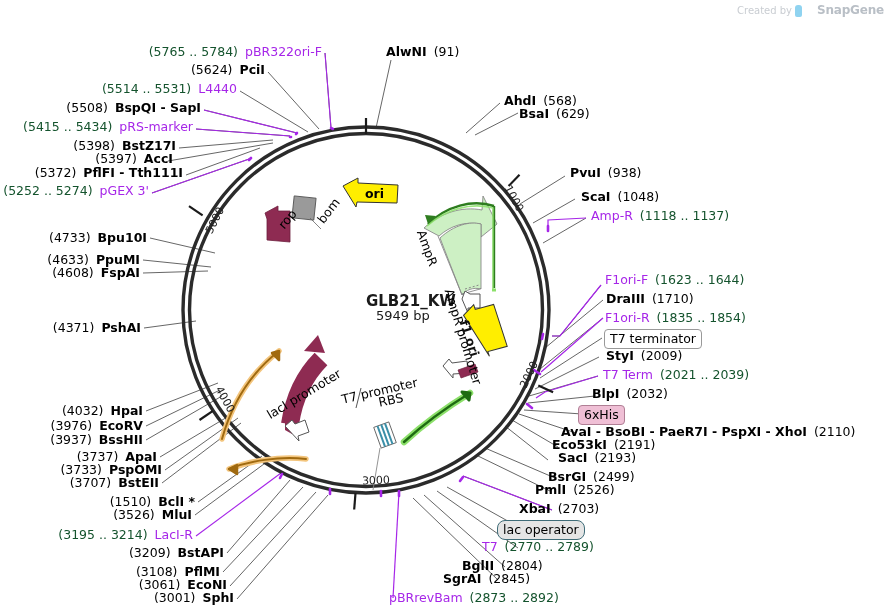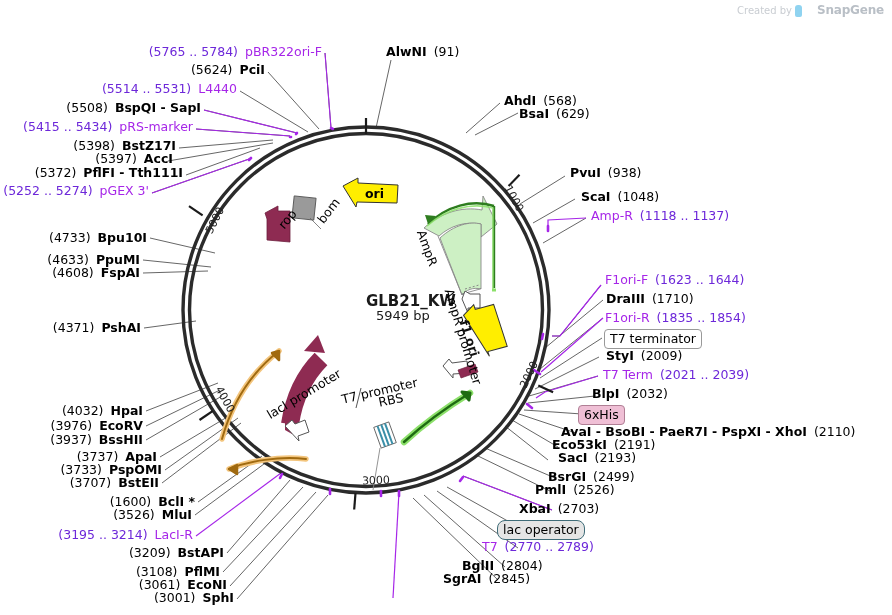--- a/index.html
+++ b/index.html
@@ -30,21 +30,21 @@
     white-space: nowrap;
     font-size: 12.5px;
     line-height: 13px;
     color: #000000;
     font-family: "DejaVu Sans", sans-serif;
   }
   .lbl.r { transform: translateX(-100%); }
   .enz { font-weight: bold; }
   .pos { color: #000000; font-weight: normal; }
   .feat { color: #a626e8; }
-  .feat .pos { color: #6d28d9; }
+  .feat .pos { color: #14532d; }
   .sp { display: inline-block; width: 7px; }
 
   
   .boxlab {
     position: absolute;
     white-space: nowrap;
     font-size: 12.5px;
     padding: 1px 5px 2px 5px;
     border-radius: 4px;
     border: 1px solid #999;
@@ -404,21 +404,21 @@
   <div class="lbl r" style="left:157px; top:450px;text-align:right;">
     <span class="pos">(3737)</span><span class="sp"></span><span class="enz">ApaI</span>
   </div>
   <div class="lbl r" style="left:162px; top:463px;">
     <span class="pos">(3733)</span><span class="sp"></span><span class="enz">PspOMI</span>
   </div>
   <div class="lbl r" style="left:159px; top:476px;">
     <span class="pos">(3707)</span><span class="sp"></span><span class="enz">BstEII</span>
   </div>
   <div class="lbl r" style="left:195px; top:495px;">
-    <span class="pos">(1600)</span><span class="sp"></span><span class="enz">BclI *</span>
+    <span class="pos">(1510)</span><span class="sp"></span><span class="enz">BclI *</span>
   </div>
   <div class="lbl r" style="left:192px; top:508px;">
     <span class="pos">(3526)</span><span class="sp"></span><span class="enz">MluI</span>
   </div>
   <div class="lbl r feat" style="left:193px; top:528px;">
     <span class="pos">(3195 .. 3214)</span><span class="sp"></span><span>LacI-R</span>
   </div>
   <div class="lbl r" style="left:224px; top:546px;">
     <span class="pos">(3209)</span><span class="sp"></span><span class="enz">BstAPI</span>
   </div>
@@ -488,14 +488,17 @@
   <div class="boxlab lacop" style="left:497px; top:520px;">lac operator</div>
   <div class="lbl feat" style="left:482px; top:540px;">
     <span>T7</span><span class="sp"></span><span class="pos">(2770 .. 2789)</span>
   </div>
   <div class="lbl" style="left:462px; top:559px;">
     <span class="enz">BglII</span><span class="sp"></span><span class="pos">(2804)</span>
   </div>
   <div class="lbl" style="left:443px; top:572px;">
     <span class="enz">SgrAI</span><span class="sp"></span><span class="pos">(2845)</span>
   </div>
+  <div class="lbl feat" style="left:389px; top:591px;">
+    <span>pBRrevBam</span><span class="sp"></span><span class="pos">(2873 .. 2892)</span>
+  </div>
 
 </div>
 
 </body></html>

